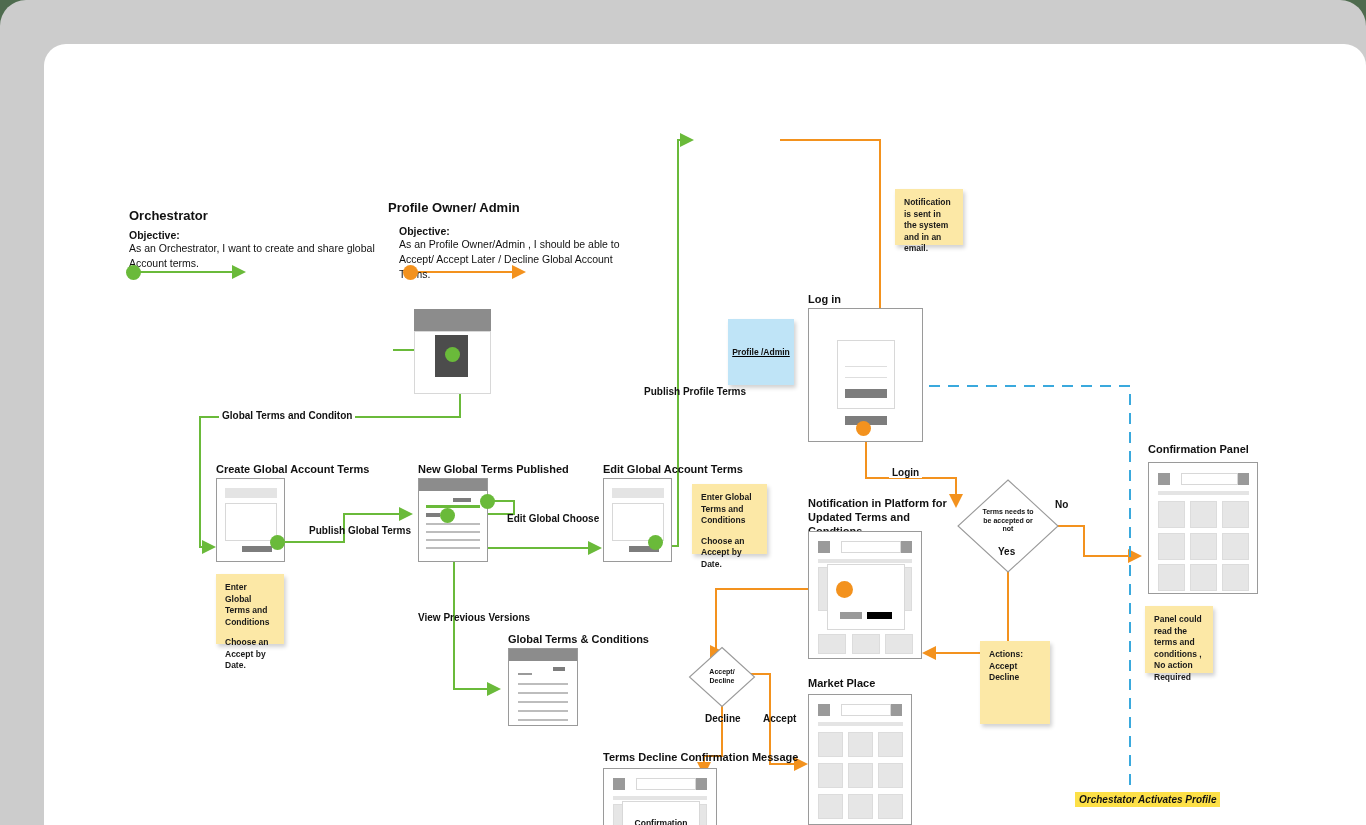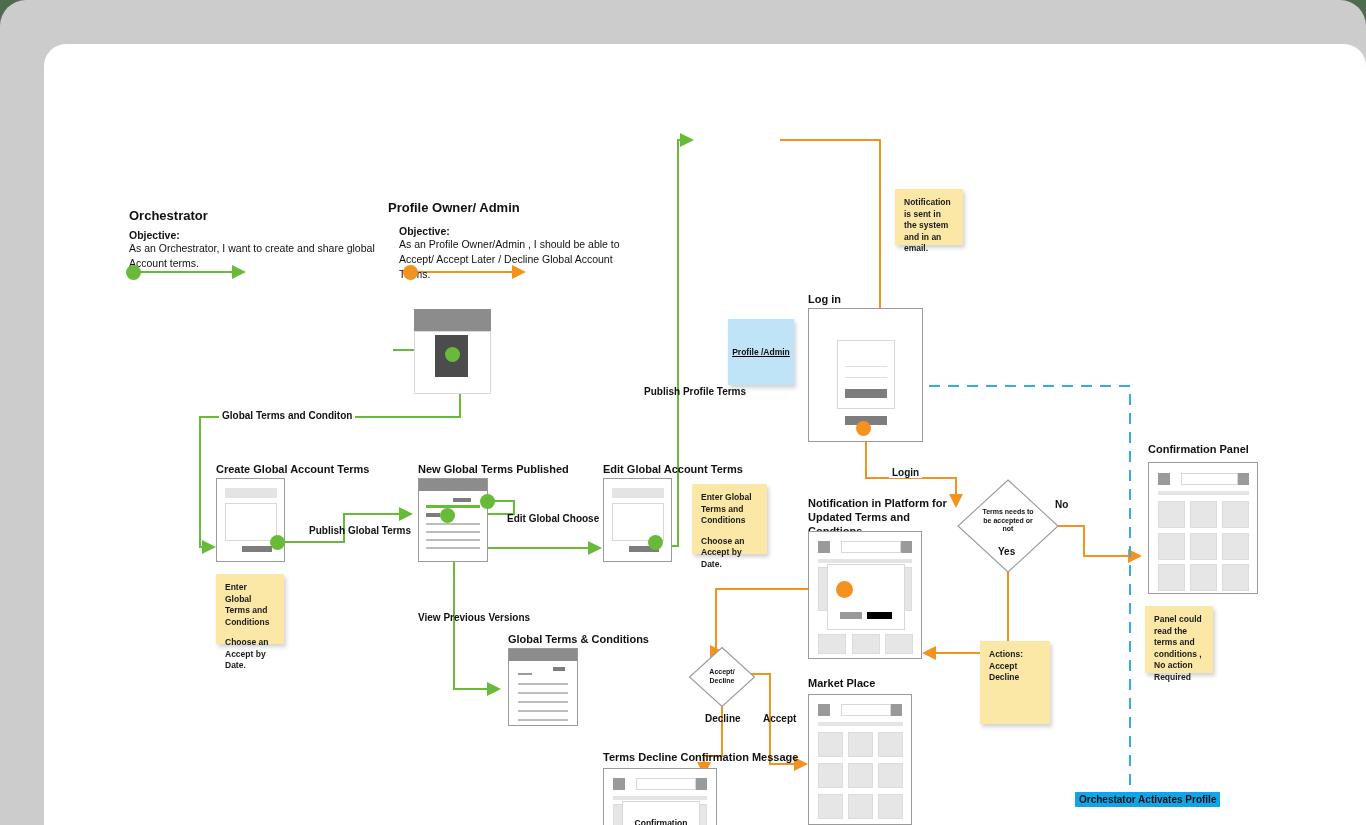--- a/index.html
+++ b/index.html
@@ -290,16 +290,16 @@
       <div class="boxline" style="left:32px;top:9px;width:60px;height:12px;"></div>
       <div class="bar-dark" style="left:92px;top:9px;width:11px;height:12px;background:#9a9a9a;"></div>
       <div class="bar" style="left:9px;top:27px;width:94px;height:4px;"></div>
       <div class="tile" style="left:9px;top:35px;width:20px;height:50px;"></div>
       <div class="tile" style="left:83px;top:35px;width:20px;height:50px;"></div>
       <div class="boxline" style="left:18px;top:32px;width:78px;height:62px;background:#fff;">
         <div class="conf-text" style="margin-top:16px;">Confirmation Message</div>
       </div>
     </div>
 
-    <div class="abs edge-label" style="left:1031px;top:748px;background:#0ea5e9;padding:2px 4px;">Orchestator Activates Profile</div>
+    <div class="abs edge-label" style="left:1031px;top:748px;background:#fde047;padding:2px 4px;font-style:italic;">Orchestator Activates Profile</div>
 
   </div>
 </div>
 
 </body></html>

